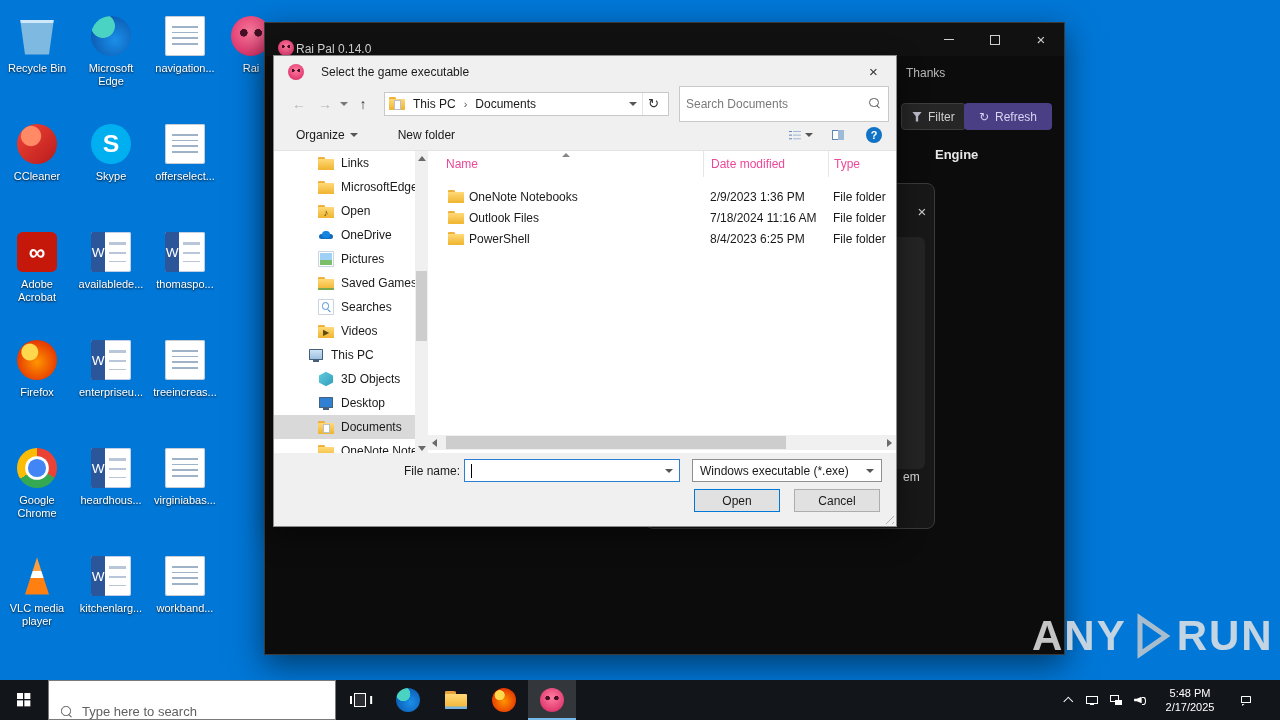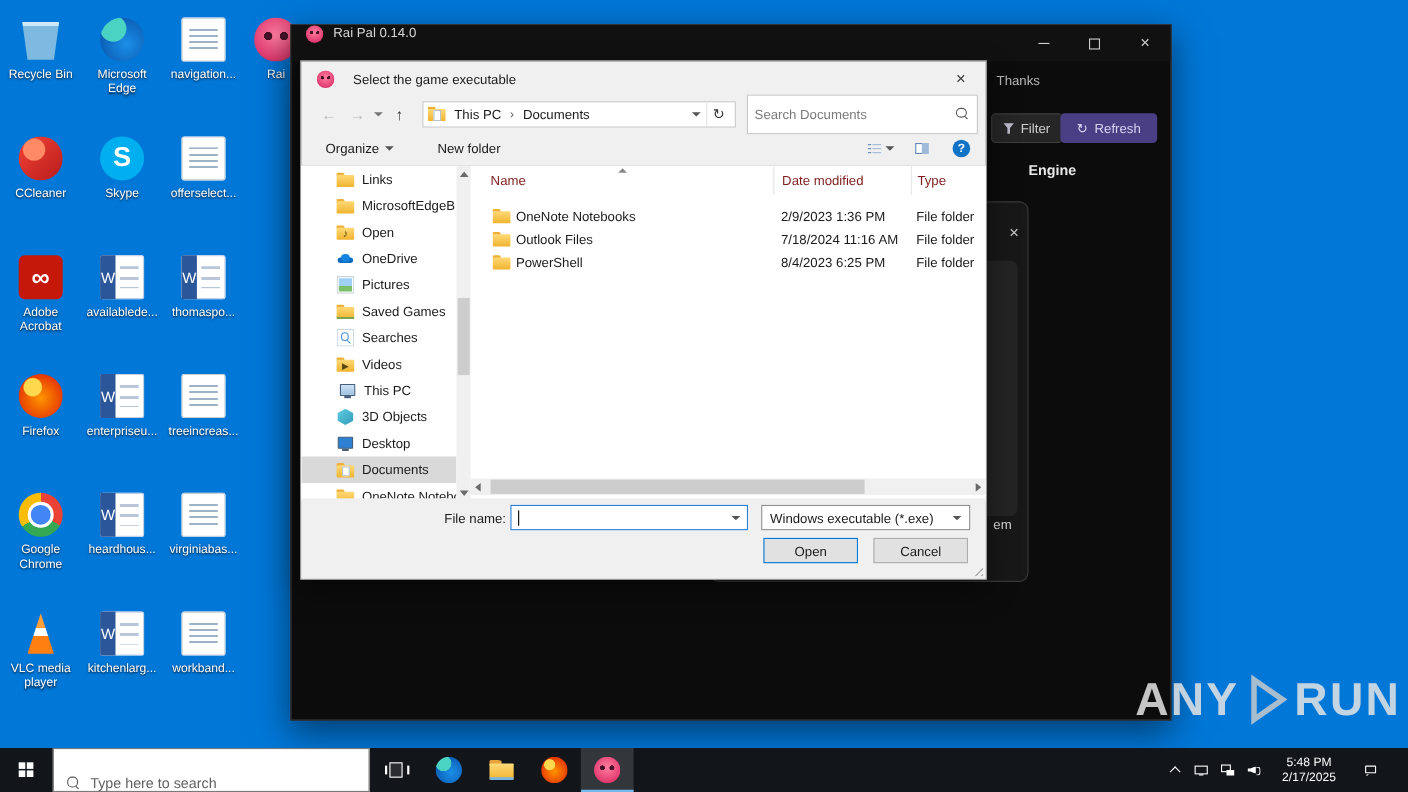--- a/index.html
+++ b/index.html
@@ -85,21 +85,21 @@
   .tri-right{border-top:4px solid transparent;border-bottom:4px solid transparent;border-left:5px solid #6a6a6a}
 
   
   .desk-col{position:absolute;top:8px;display:flex;flex-direction:column;gap:8px;width:74px}
   .desk-item{width:74px;height:100px;display:flex;flex-direction:column;align-items:center;cursor:pointer}
   .desk-item .icon{margin-top:8px}
   .desk-label{margin-top:6px;font-size:11px;line-height:13px;color:#fff;text-align:center;text-shadow:0 1px 2px rgba(0,0,0,.85);max-width:72px;word-wrap:break-word}
 
   
   .raipal-win{position:absolute;left:264px;top:22px;width:801px;height:633px;background:#0c0c0c;border:1px solid #3a3a3a;box-shadow:0 10px 30px rgba(0,0,0,.5);z-index:10}
-  .rp-titlebar{position:absolute;left:0;top:0;right:0;height:33px;background:#111;display:flex;align-items:flex-start;padding-left:13px;gap:9px}
+  .rp-titlebar{position:absolute;left:0;top:0;right:0;height:33px;background:#111;display:flex;align-items:flex-end;padding-left:13px;gap:2px}
   .rp-title{color:#d6d6d6;font-size:12px}
   .rp-controls{position:absolute;right:0;top:0;height:33px;display:flex}
   .wbtn{width:46px;height:33px;display:flex;align-items:center;justify-content:center}
   .glyph-min{width:10px;height:1px;background:#cfcfcf;display:inline-block}
   .glyph-max{width:10px;height:10px;border:1px solid #cfcfcf;display:inline-block}
   .glyph-close{color:#cfcfcf;font-size:15px;line-height:1}
   .rp-thanks{position:absolute;left:641px;top:43px;color:#b9b9b9;font-size:12px;cursor:pointer}
   .rp-filter{position:absolute;left:636px;top:80px;height:27px;display:flex;align-items:center;gap:6px;padding:0 10px;background:#262626;border:1px solid #3d3d3d;border-radius:4px;color:#cfcfcf;font-size:12px}
   .rp-refresh{position:absolute;left:699px;top:80px;width:88px;height:27px;display:flex;align-items:center;justify-content:center;gap:6px;background:#4a3e85;border-radius:4px;color:#d9d4f2;font-size:12px}
   .rp-engine{position:absolute;left:670px;top:124px;color:#e8e8e8;font-weight:bold;font-size:13px}
@@ -124,30 +124,30 @@
   .searchbox{width:210px;height:36px;margin-left:10px;background:#fff;border:1px solid #c9c9c9;display:flex;align-items:center;padding:0 6px;gap:4px}
   .searchbox input{flex:1;font-size:12px;color:#333;min-width:0}
   .searchbox input::placeholder{color:#7a7a7a}
   .dlg-toolbar{position:absolute;left:0;top:64px;right:0;height:31px;display:flex;align-items:center;padding:0 14px;border-bottom:1px solid #e3e3e3}
   .tool-btn{display:flex;align-items:center;gap:5px;font-size:12px;color:#1a1a1a;padding:4px 8px}
   .tool-btn + .tool-btn{margin-left:24px}
   .view-btn{display:flex;align-items:center;gap:3px;padding:3px 5px;margin-left:8px}
   .help-btn{margin-left:16px}
   .dlg-body{position:absolute;left:0;top:95px;right:0;height:304px;background:#fff}
   .side-pane{position:absolute;left:0;top:0;bottom:0;width:141px;background:#fff;overflow:hidden}
-  .side-item{height:24px;display:flex;align-items:center;gap:7px;padding-left:32px;white-space:nowrap;cursor:pointer}
+  .side-item{height:24px;display:flex;align-items:center;gap:7px;padding-left:44px;white-space:nowrap;cursor:pointer}
   .side-item.lvl0{padding-left:34px}
   .side-item.selected{background:#d9d9d9}
   .side-label{font-size:12px;color:#1a1a1a;overflow:hidden}
   .vscroll{position:absolute;left:141px;top:0;bottom:0;width:13px;background:#f0f0f0}
   .sbv-btn{position:absolute;left:0;width:13px;height:14px;display:flex;align-items:center;justify-content:center}
   .sbv-btn.top{top:0}.sbv-btn.bottom{bottom:0}
   .sb-thumb-v{position:absolute;left:1px;width:11px;top:120px;height:70px;background:#cdcdcd}
   .flist{position:absolute;left:154px;right:0;top:0;bottom:0;background:#fff}
-  .fheader{position:relative;height:26px;display:flex;align-items:flex-end;color:#7f1d1d}
+  .fheader{position:relative;height:26px;display:flex;align-items:flex-end;color:#ec4899}
   .fh-name{width:275px;padding-left:18px;position:relative;height:100%;display:flex;align-items:center;cursor:pointer}
   .fh-date{width:125px;padding-left:7px;border-left:1px solid #e6e6e6;height:100%;display:flex;align-items:center;cursor:pointer}
   .fh-type{flex:1;padding-left:5px;border-left:1px solid #e6e6e6;height:100%;display:flex;align-items:center;cursor:pointer}
   .sort-tri{position:absolute;top:2px;left:50%;margin-left:-4px;border-left:4px solid transparent;border-right:4px solid transparent;border-bottom:4px solid #888}
   .frows{padding-top:9px}
   .frow{height:21px;display:flex;align-items:center;cursor:pointer}
   .fcell-name{width:275px;display:flex;align-items:center;gap:5px;padding-left:20px}
   .fcell-date{width:125px;padding-left:7px;color:#1a1a1a}
   .fcell-type{flex:1;padding-left:5px;color:#1a1a1a}
   .hscroll{position:absolute;left:0;right:0;bottom:5px;height:15px;background:#f0f0f0}

